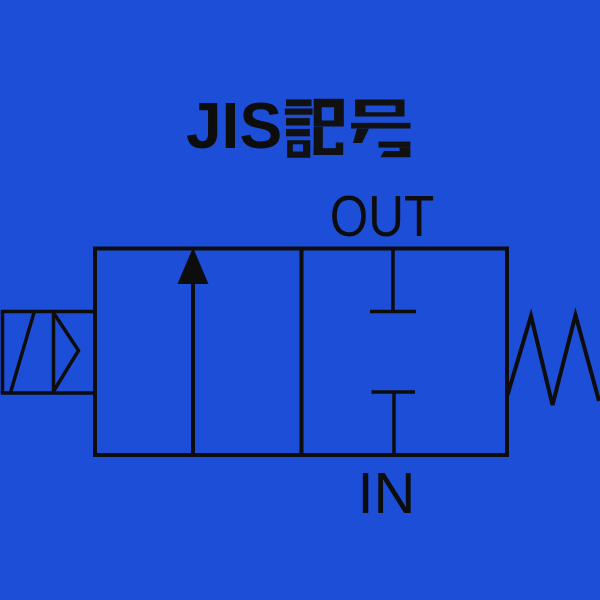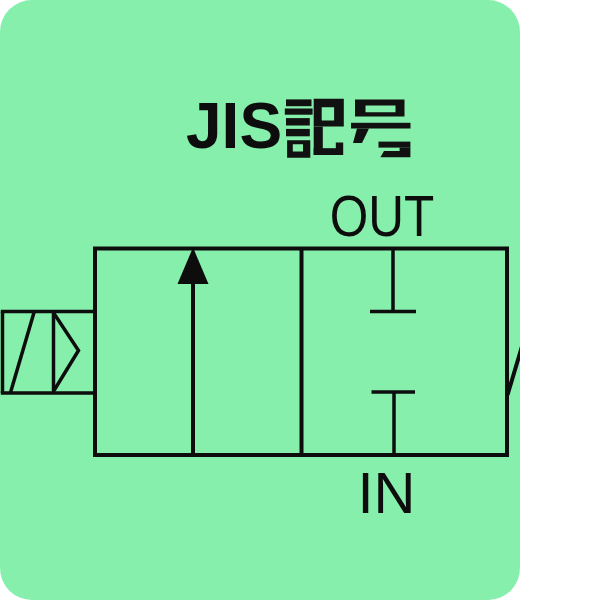--- a/index.html
+++ b/index.html
@@ -1,16 +1,16 @@
 <!DOCTYPE html>
 <html><head>
 <meta charset="utf-8">
 <style>
   html,body{margin:0;padding:0;background:#ffffff;}
-  .page{position:relative;width:520px;height:600px;background:#86efac;overflow:hidden;border-radius:32px;}
+  .page{position:relative;width:600px;height:600px;background:#1d4ed8;overflow:hidden;}
   svg{position:absolute;left:0;top:0;}
   text{font-family:"Liberation Sans",sans-serif;fill:#0d0d0d;}
 </style>
 </head>
 <body>
 <div class="page">
 <svg width="600" height="600" viewBox="0 0 600 600">
 
   <text x="186" y="148" font-size="64" font-weight="bold">JIS</text>
 

